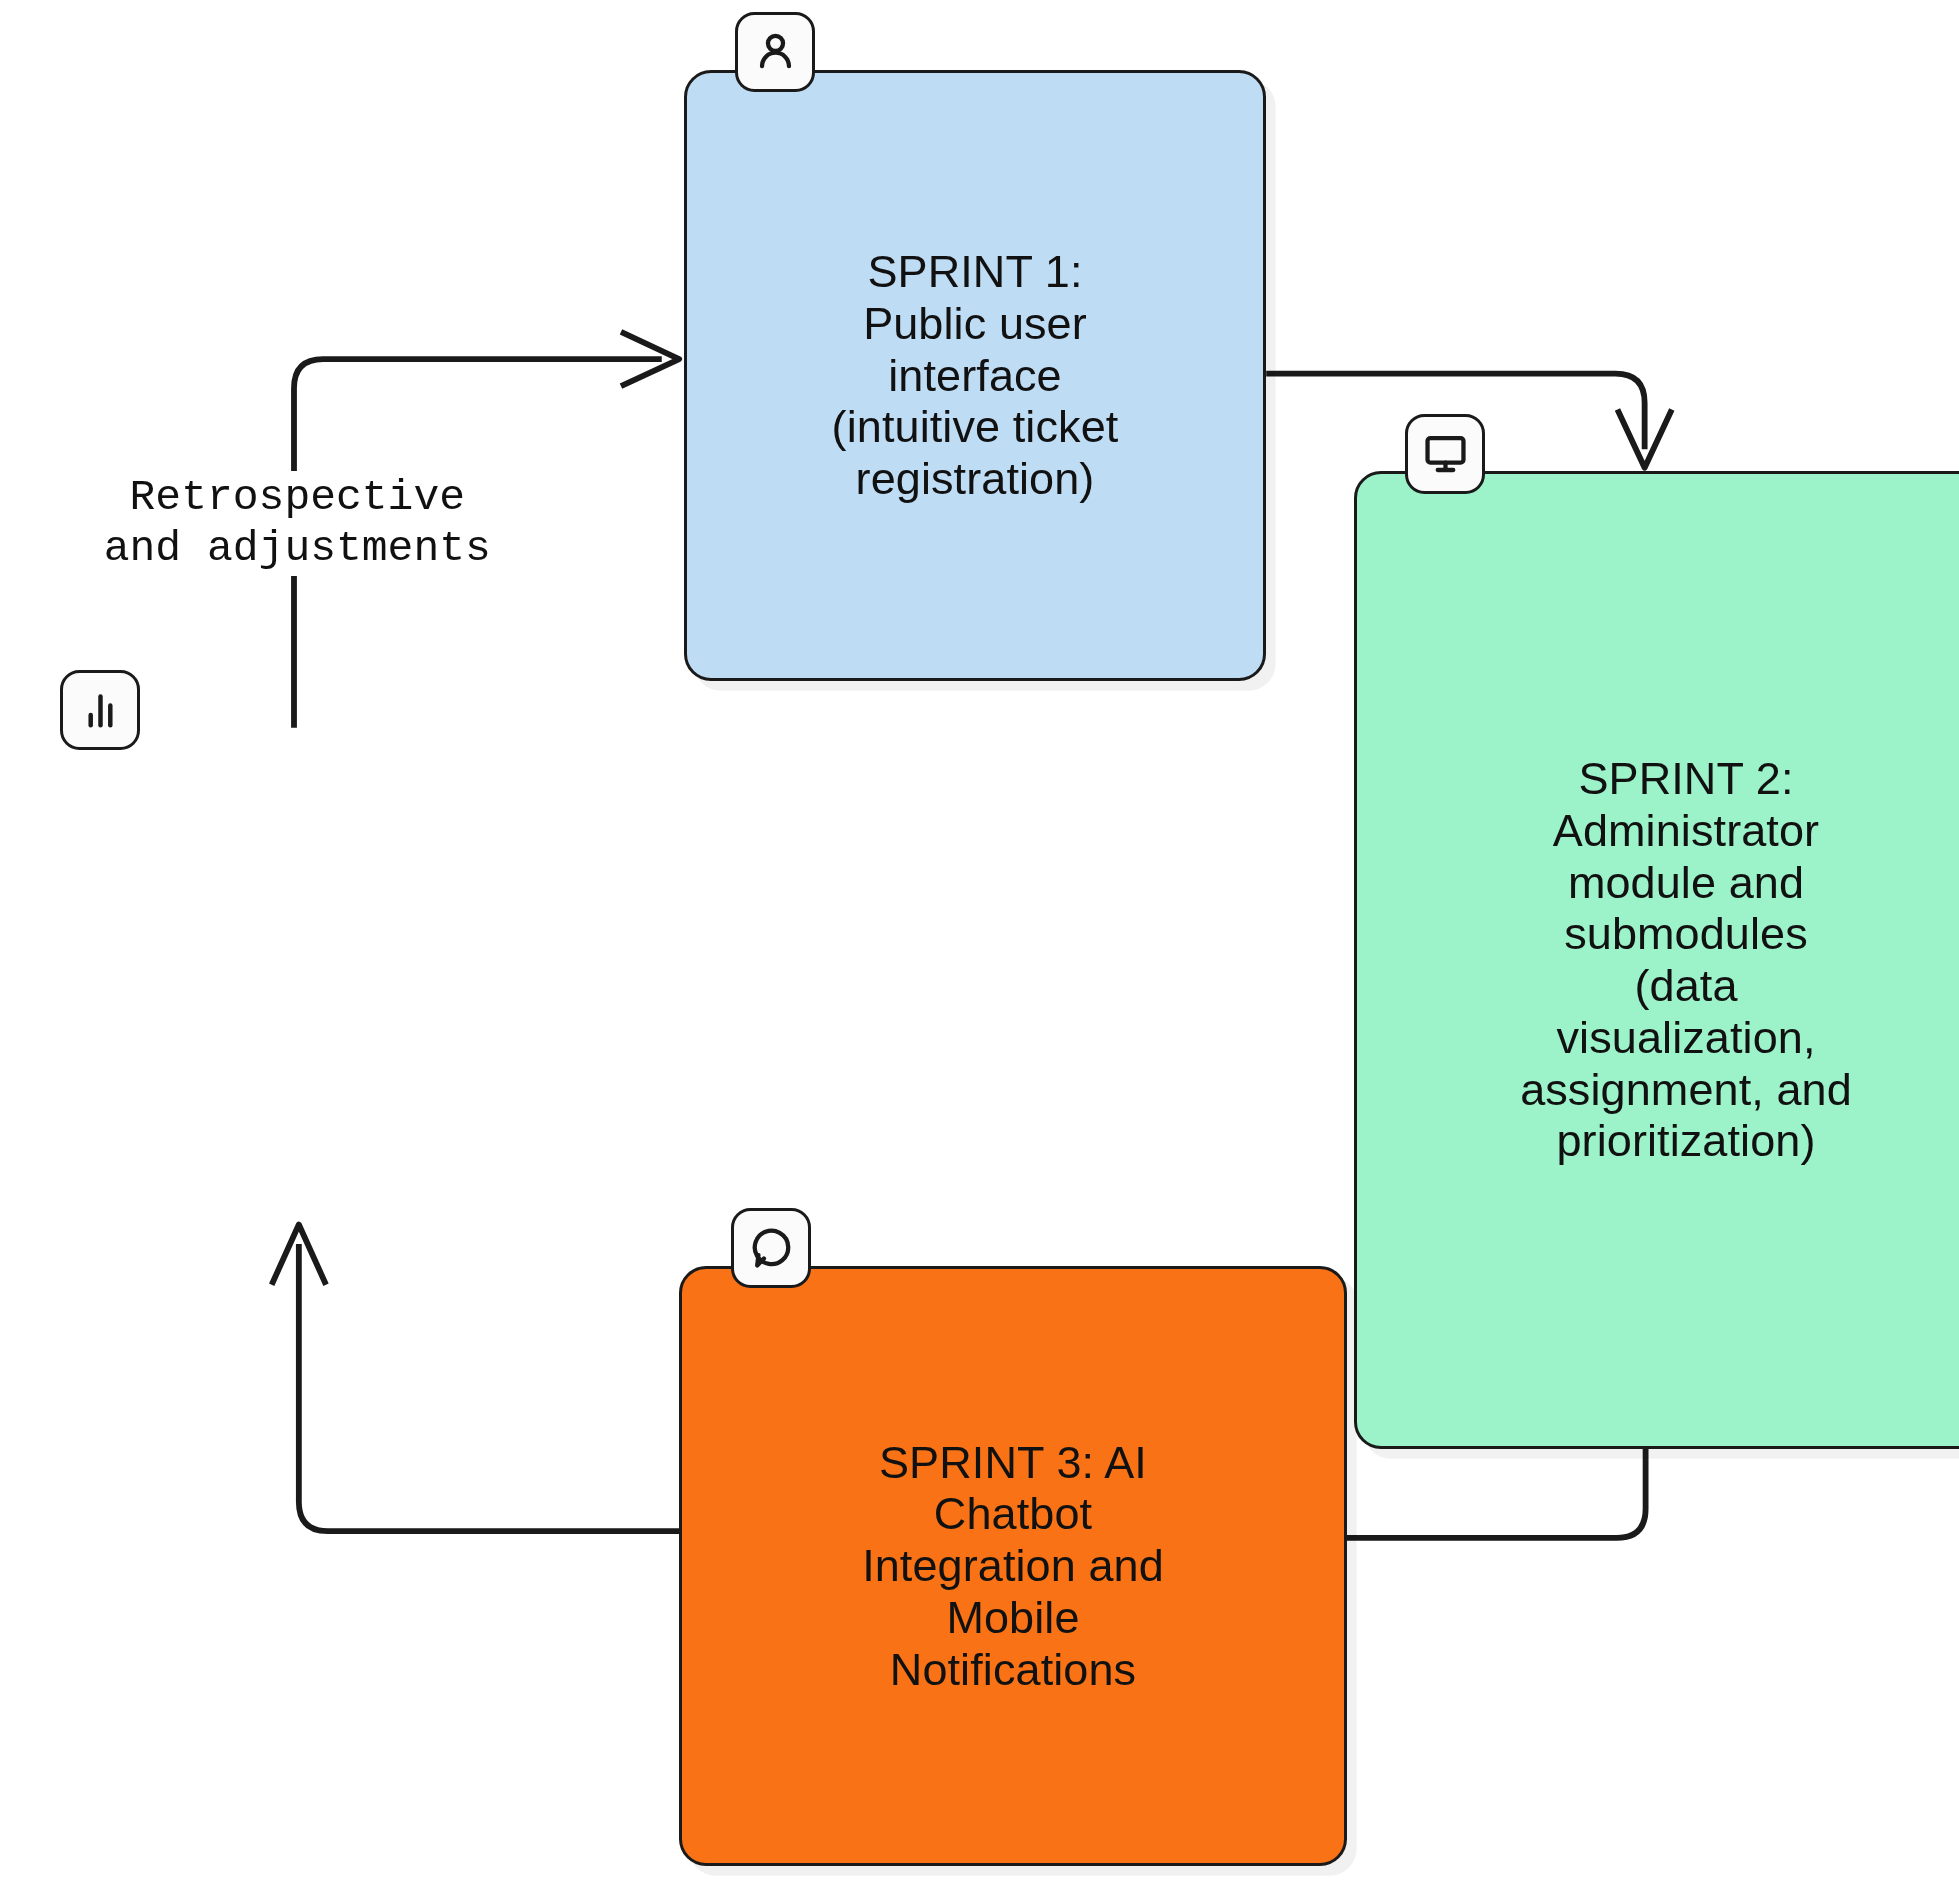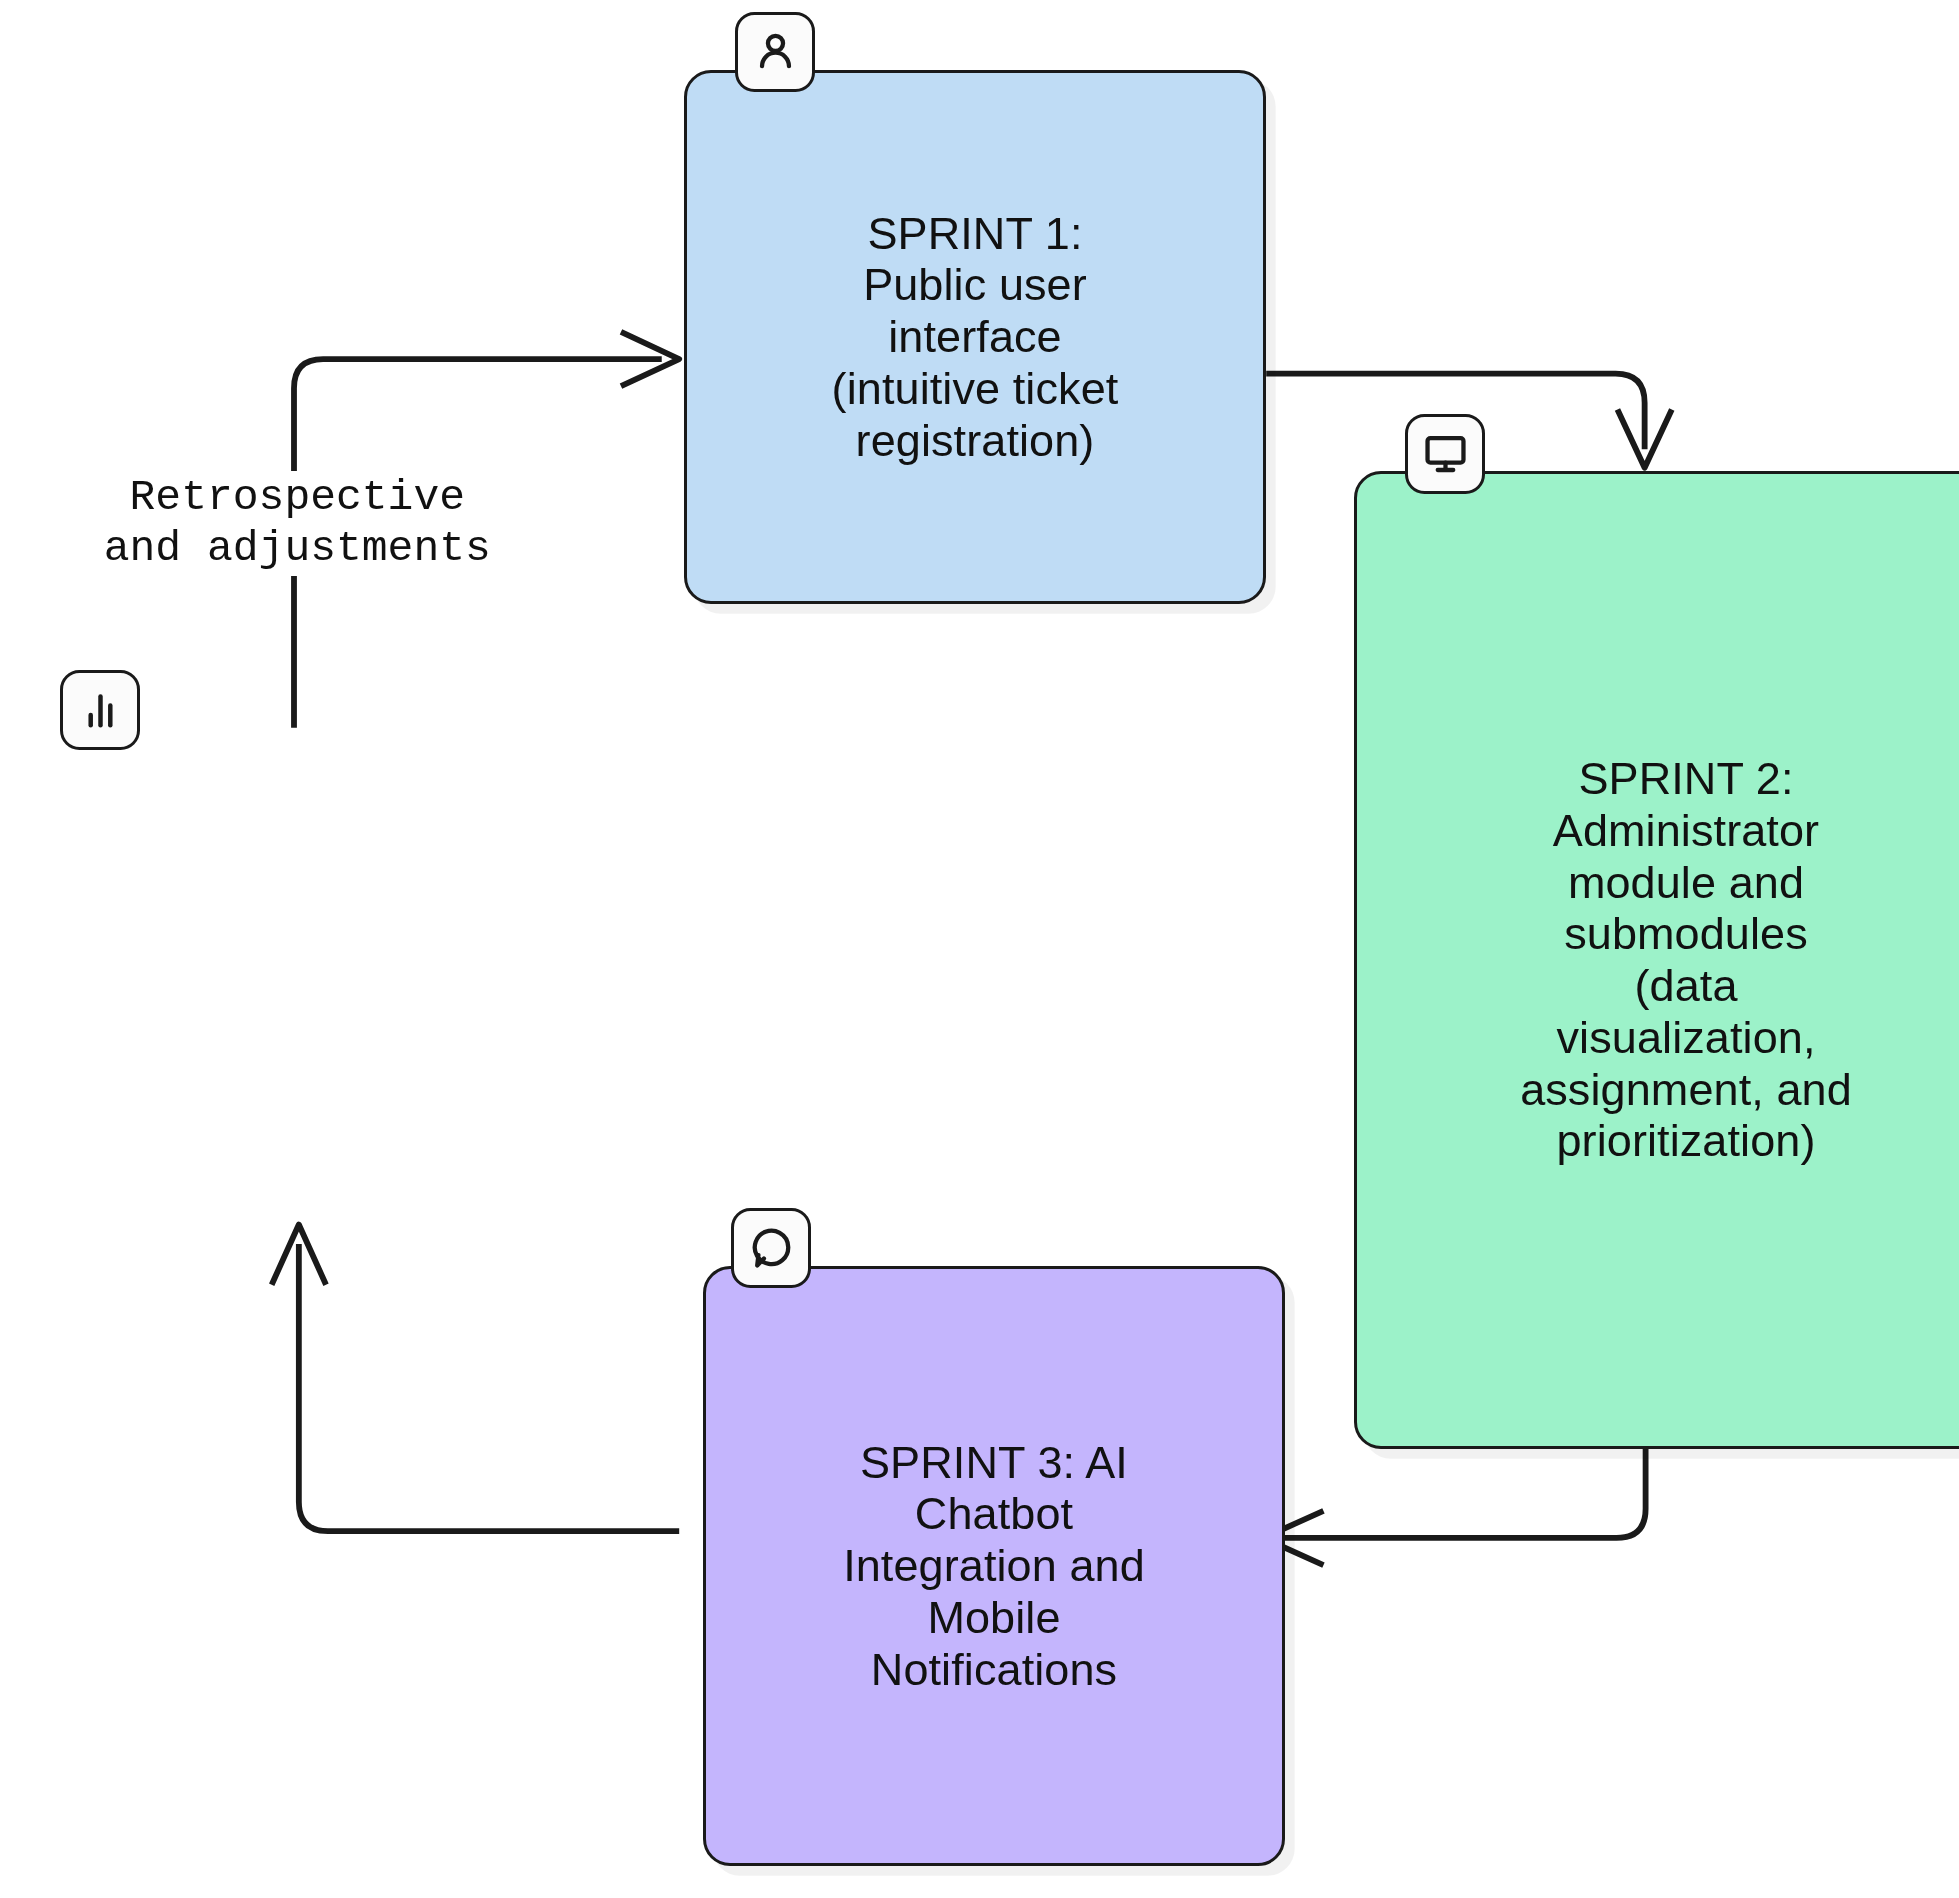--- a/index.html
+++ b/index.html
@@ -51,35 +51,34 @@
     background: #fbfbfb;
     display: flex;
     align-items: center;
     justify-content: center;
     z-index: 6;
   }
   .icon-badge svg { display: block; }
 
   
   #node-sprint1 {
-    left: 684px; top: 70px; width: 582px; height: 534px;
+    left: 684px; top: 70px; width: 582px; height: 611px;
     background: #bfdcf5;
   }
   #badge-sprint1 { left: 735px; top: 11.6px; }
 
   #node-sprint2 {
     left: 1354px; top: 471px; width: 664px; height: 978px;
     background: #9cf2c9;
   }
   #badge-sprint2 { left: 1405px; top: 414px; }
 
   #node-sprint3 {
-    left: 679px; top: 1266px; width: 582px; height: 600px;
-    background: #c4b5fd;
-    margin-left: 24px;
+    left: 679px; top: 1266px; width: 668px; height: 600px;
+    background: #f97316;
   }
   #badge-sprint3 { left: 731px; top: 1208px; }
 
   #node-sprint4 {
     left: 9.7px; top: 728px; width: 582px; height: 493px;
     background: #fad8c0;
   }
   #badge-sprint4 { left: 60px; top: 670px; }
 
   .edge-label {

